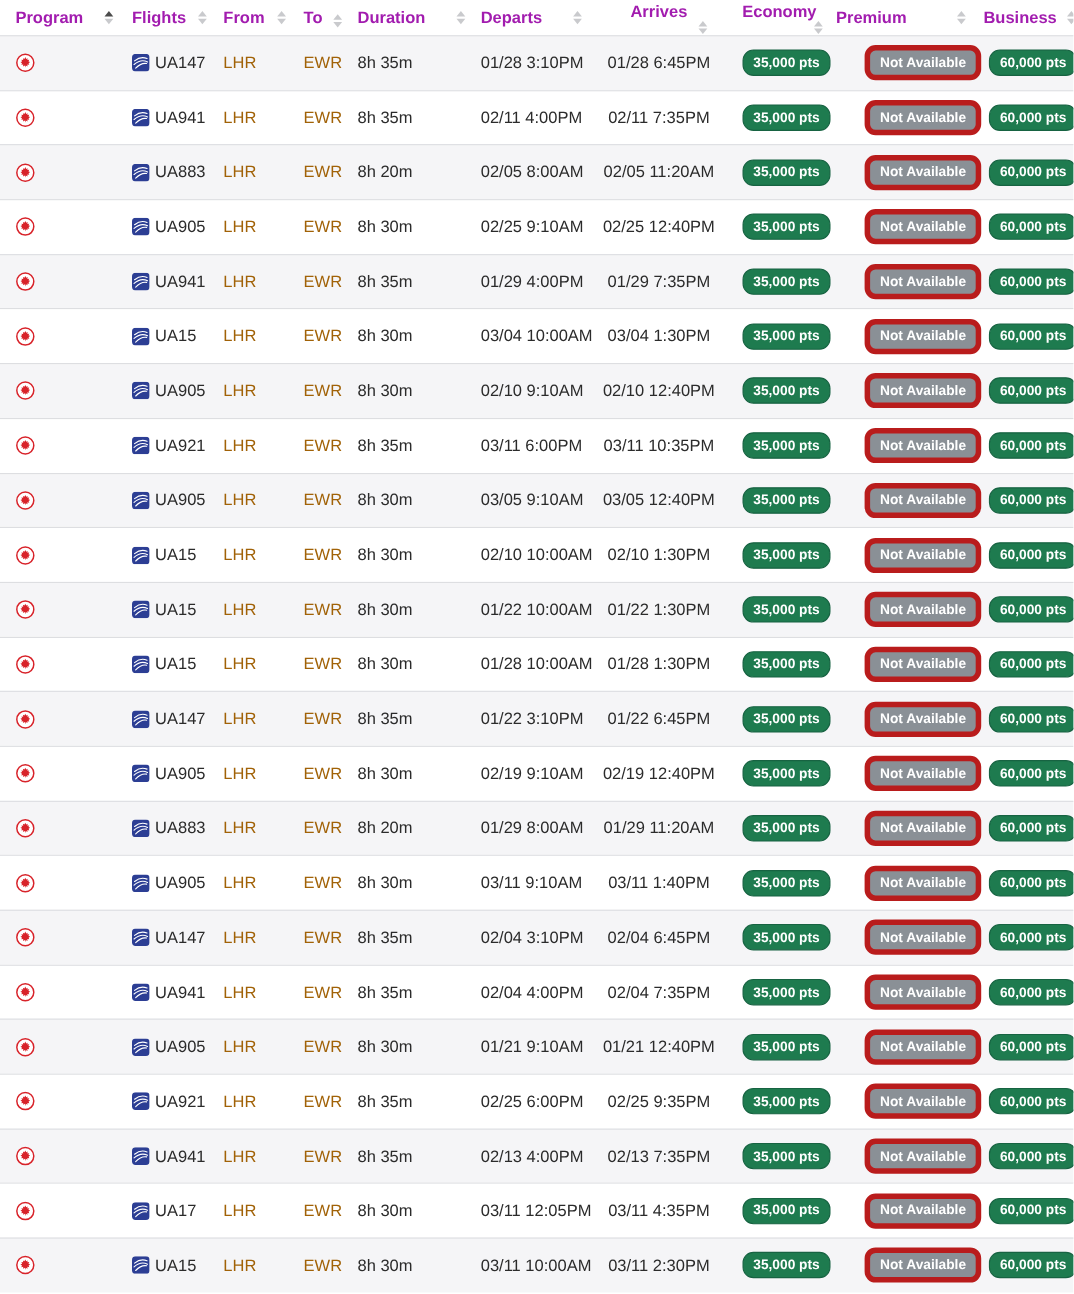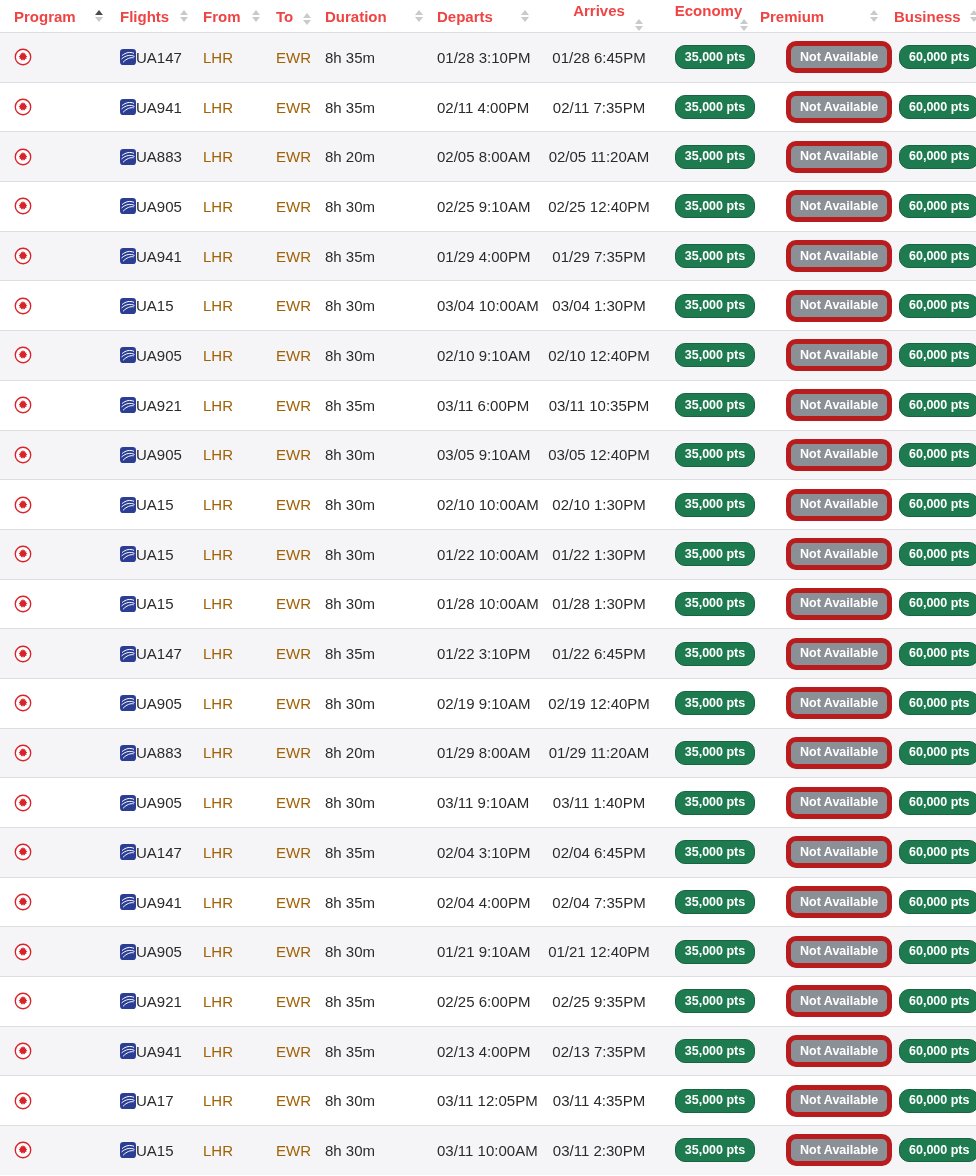--- a/index.html
+++ b/index.html
@@ -12,21 +12,21 @@
   }
   .grid-row {
     display:grid;
     grid-template-columns:115px 85px 72px 51px 112px 106px 114px 105px 130px 94px;
     align-items:center;
     width:984px;
   }
   
   .thead { height:32px; }
   .th {
-    font-weight:bold; font-size:15px; color:#ef4444;
+    font-weight:bold; font-size:15px; color:#a21caf;
     display:flex; align-items:center; white-space:nowrap;
   }
   .th .lbl { display:inline-block; }
   .th .sort { margin-left:auto; margin-right:12px; }
   .th.c-business .sort { margin-right:6px; }
 
   .c-program  { padding-left:14px; }
   .c-flights  { padding-left:5px;  }
   .c-from     { padding-left:3px;  }
   .c-to       { padding-left:4px;align-items:flex-end;  }
@@ -41,21 +41,21 @@
   .sort { display:inline-flex; flex-direction:column; align-items:center; line-height:0; }
   .sort i { display:block; width:0; height:0; border-left:4.5px solid transparent; border-right:4.5px solid transparent; }
   .sort .up   { border-bottom:5.5px solid #c9cacd; margin-bottom:2px; }
   .sort .down { border-top:5.5px solid #c9cacd; }
   .sort.asc .up { border-bottom-color:#4b4b4b; }
 
   
   .tr { height:49.7px; border-top:1px solid #dddee1; background:#fff; }
   .tr:nth-child(odd) { background:#f5f5f7; }
   .td { font-size:15px; color:#2b2b2b; white-space:nowrap; display:flex; align-items:center; }
-  .td.c-flights { }
+  .td.c-flights { gap:5px; }
   .link { color:#a16207; text-decoration:none; cursor:pointer; }
 
   .badge {
     display:inline-block; font-size:12.5px; font-weight:bold; color:#fff;
     padding:3.5px 9px; border-radius:10px; line-height:1.2; white-space:nowrap;
   }
   .badge.green { background:#1e7b4f; border:1px solid #176342; }
   .badge.gray  { background:#8a9096; border:5px solid #b91c1c; }
   .td.c-economy  .badge { margin-left:13px; }
   .td.c-premium  .badge { margin-left:26px; }

